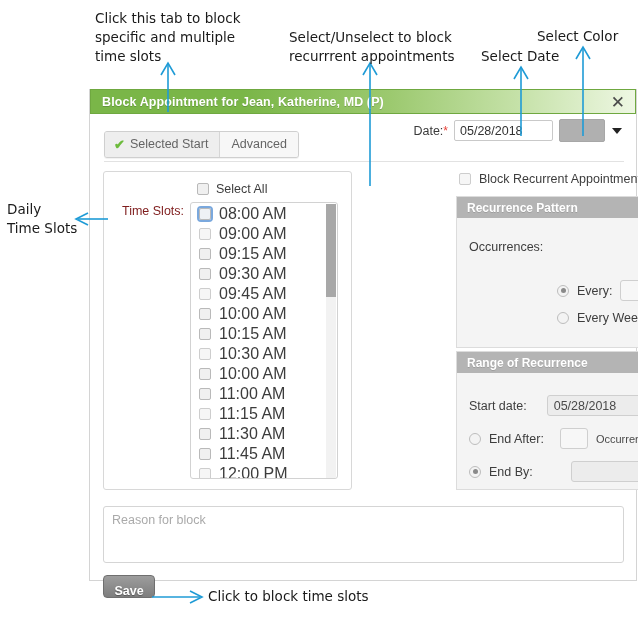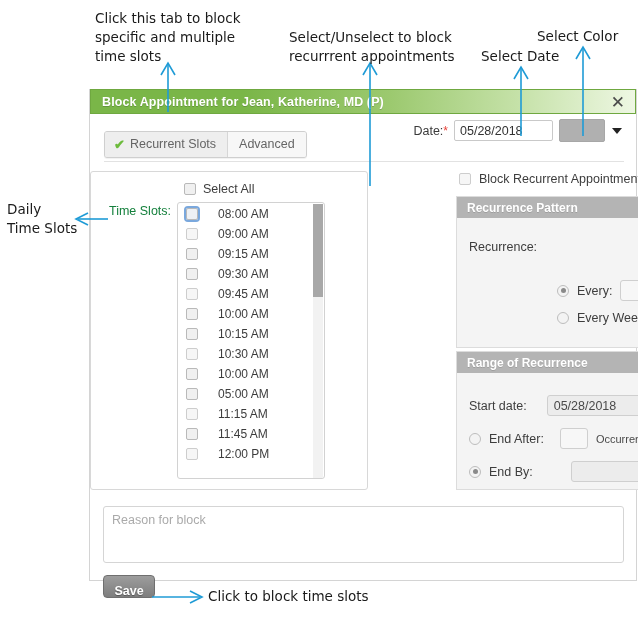--- a/index.html
+++ b/index.html
@@ -176,43 +176,43 @@
   
   .body-cols {
     position: absolute;
     left: 0;
     top: 82px;
     width: 100%;
     height: 330px;
   }
   .left-panel {
     position: absolute;
-    left: 0;
+    left: 13px;
     top: 0;
-    width: 278px;
+    width: 249px;
     height: 319px;
     border: 1px solid #d8d8d8;
     border-radius: 3px;
     background: #fff;
     box-sizing: border-box;
   }
   .selectall-row {
     position: absolute;
     left: 93px;
     top: 10px;
     display: flex;
     align-items: center;
     gap: 7px;
   }
   .timeslots-label {
     position: absolute;
     left: 18px;
     top: 32px;
     font-size: 12.5px;
-    color: #15803d;
+    color: #7f1d1d;
   }
   .slot-listbox {
     position: absolute;
     left: 86px;
     top: 30px;
     width: 148px;
     height: 277px;
     border: 1px solid #d2d2d2;
     border-radius: 3px;
     background: #fff;
@@ -222,24 +222,24 @@
   .slot-scroll {
     position: absolute;
     left: 0; top: 0;
     width: 148px;
     height: 277px;
     overflow: hidden;
   }
   .slot-row {
     display: flex;
     align-items: center;
-    gap: 20px;
+    gap: 8px;
     height: 20px;
     padding-left: 8px;
-    font-size: 12px;
+    font-size: 16px;
     color: #3c3c3c;
   }
   .slot-row:first-child { padding-top: 1px; }
   .cbx {
     width: 12px;
     height: 12px;
     border: 1px solid #b9b9b9;
     background: #f0f0f0;
     border-radius: 2px;
     box-sizing: border-box;
@@ -478,21 +478,21 @@
 
   <div class="titlebar">
     <span class="titlebar-text">Block Appointment for Jean, Katherine, MD (P)</span>
     <span class="close-icon">✕</span>
   </div>
 
   <div class="toprow">
     <div class="tabs">
       <div class="tab">
         <span class="check-icon">✔</span>
-        <span>Recurrent Slots</span>
+        <span>Selected Start</span>
       </div>
       <div class="tab second">
         <span>Advanced</span>
       </div>
     </div>
 
     <div class="date-group">
       <span class="date-label"><span>Date:</span><span class="req-star">*</span></span>
       <input class="date-input" type="text" value="05/28/2018" style="">
       <div class="color-box"></div>
@@ -544,25 +544,29 @@
             <div class="slot-row">
               <span class="cbx light"></span>
               <span>10:30 AM</span>
             </div>
             <div class="slot-row">
               <span class="cbx"></span>
               <span>10:00 AM</span>
             </div>
             <div class="slot-row">
               <span class="cbx"></span>
-              <span>05:00 AM</span>
+              <span>11:00 AM</span>
             </div>
             <div class="slot-row">
               <span class="cbx light"></span>
               <span>11:15 AM</span>
+            </div>
+            <div class="slot-row">
+              <span class="cbx"></span>
+              <span>11:30 AM</span>
             </div>
             <div class="slot-row">
               <span class="cbx"></span>
               <span>11:45 AM</span>
             </div>
             <div class="slot-row">
               <span class="cbx light"></span>
               <span>12:00 PM</span>
             </div>
           </div>
@@ -576,21 +580,21 @@
       <div class="recurrent-row">
         <span class="cbx light"></span>
         <span class="recurrent-label">Block Recurrent Appointments</span>
       </div>
     </div>
 
     <div class="fieldset fs-recurrence">
       <div class="fs-header">Recurrence Pattern</div>
       <div class="fs-body">
         <div class="row-abs" style="left:12px; top:22px; gap:12px;">
-          <span class="fld-label">Recurrence:</span>
+          <span class="fld-label">Occurrences:</span>
         </div>
 
         <div class="row-abs" style="left:100px; top:62px; gap:8px;">
           <span class="radio on"></span>
           <span class="fld-label">Every:</span>
           <input class="small-input" type="text" value="" style="">
 
         </div>
 
         <div class="row-abs" style="left:100px; top:93px; gap:8px;">

